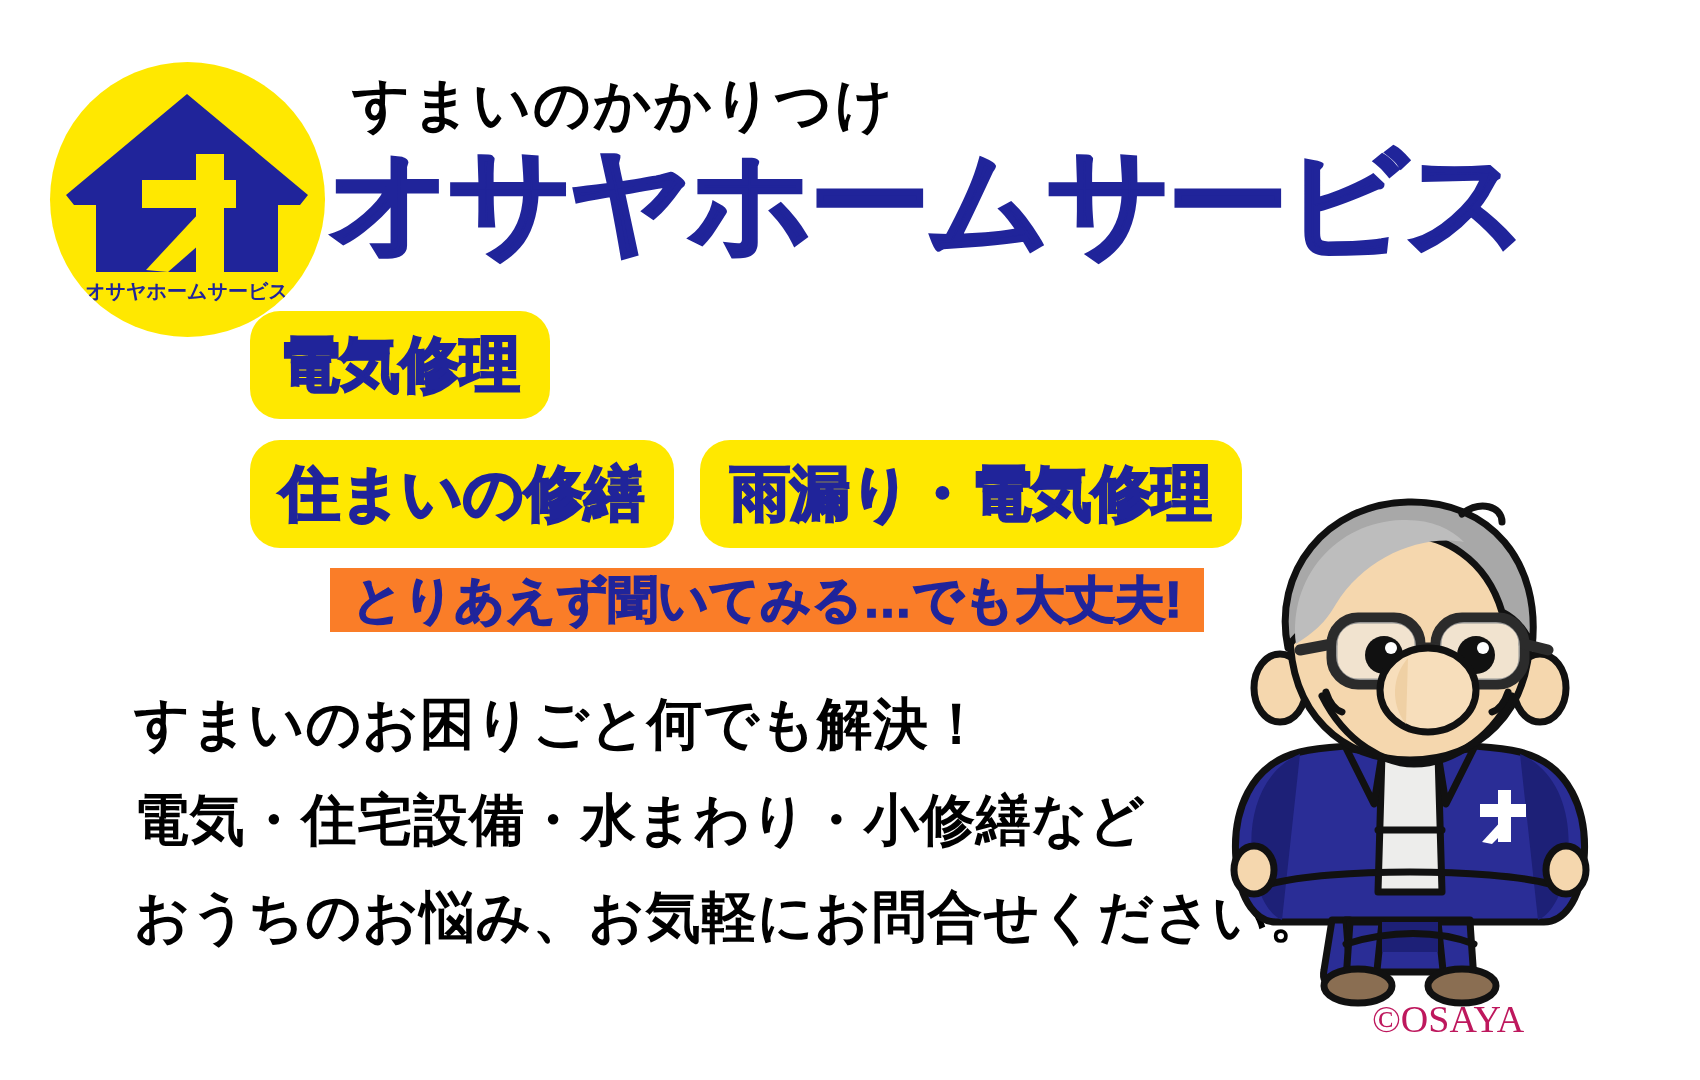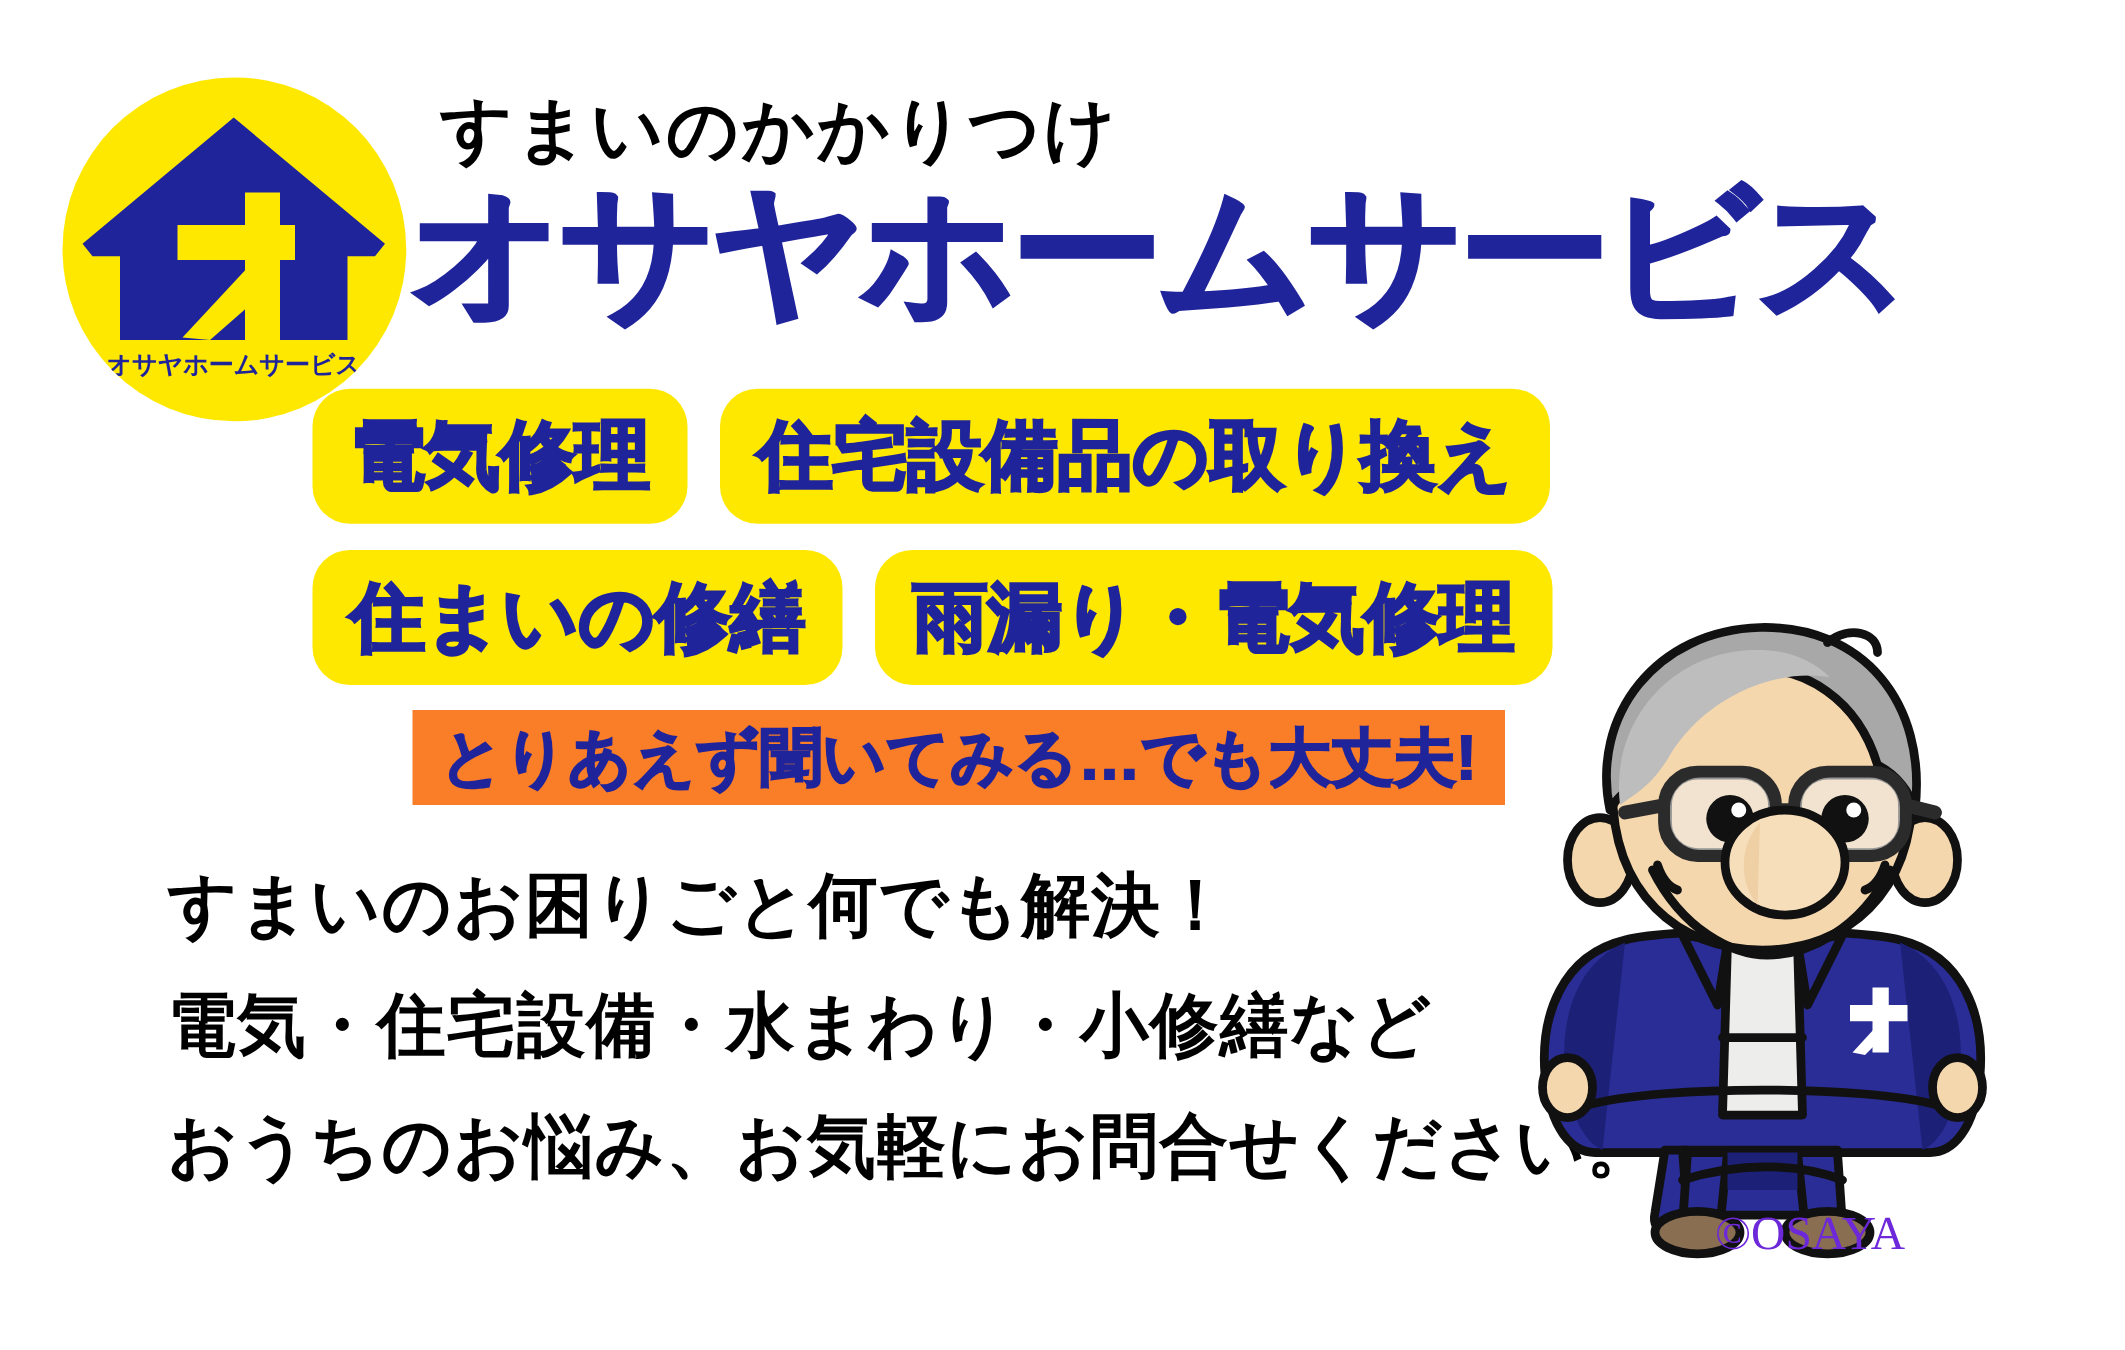--- a/index.html
+++ b/index.html
@@ -62,21 +62,21 @@
     letter-spacing:0px;
     -webkit-text-stroke:2.4px var(--blue,#20249A);
     margin-right:26px;
   }
   .pill:last-child{margin-right:0;}
 
   
   .orange-banner{
     position:absolute;left:330px;top:568px;
     background:var(--orange,#FA7D28);
-    height:76px;
+    height:64px;
     display:flex;align-items:center;
     padding:0 22px;
     box-sizing:border-box;
   }
   .orange-banner .ob-text{
     color:var(--blue,#20249A);
     font-weight:700;
     font-size:50px;
     line-height:1;
     white-space:nowrap;
@@ -97,23 +97,23 @@
     transform-origin:left top;
   }
   .body-copy .line{display:block;}
 
   
   .mascot{position:absolute;left:1150px;top:452px;width:520px;height:560px;}
   .mascot svg{width:100%;height:100%;display:block;}
 
   
   .copyright{
-    position:absolute;left:1372px;top:968px;
+    position:absolute;left:1372px;top:1000px;
     font-size:38px;line-height:1;
-    color:#6d28d9;font-weight:400;
+    color:#be185d;font-weight:400;
     white-space:nowrap;
     font-family:"Liberation Serif","DejaVu Serif",serif;
   }
 </style>
 </head>
 <body>
 
 <div id="stage">
 
   <div class="logo-mark">
@@ -132,21 +132,20 @@
       <text x="137" y="236" font-family="Liberation Sans, sans-serif" font-size="20" font-weight="700" fill="#20249A" text-anchor="middle">オサヤホームサービス</text>
     </svg>
   </div>
 
   <div class="tagline">すまいのかかりつけ</div>
 
   <div class="brand-title">オサヤホームサービス</div>
 
   <div class="pill-row row1">
     <div class="pill">電気修理</div>
-    <div class="pill">住宅設備品の取り換え</div>
   </div>
 
   <div class="pill-row row2">
     <div class="pill">住まいの修繕</div>
     <div class="pill">雨漏り・電気修理</div>
   </div>
 
   <div class="orange-banner">
     <span class="ob-text">とりあえず聞いてみる…でも大丈夫!</span>
   </div>

